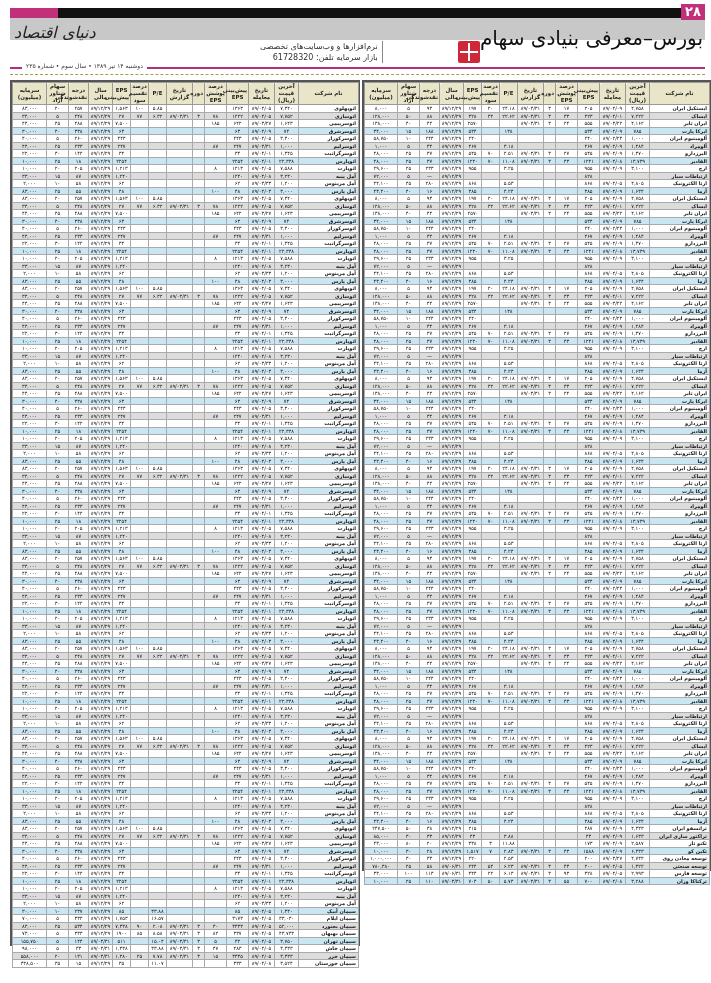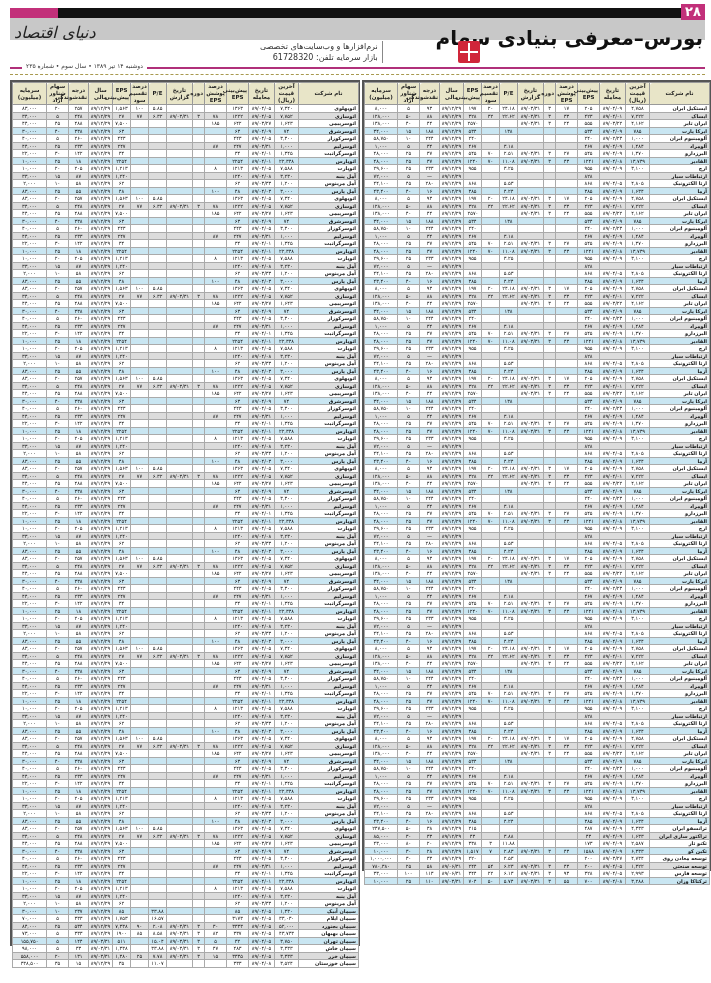--- a/index.html
+++ b/index.html
@@ -1,21 +1,21 @@
 <!DOCTYPE html>
 <html><head>
 <meta charset="utf-8">
 <style>
   * { box-sizing: border-box; margin: 0; padding: 0; }
   body { width: 711px; height: 983px; background: #fff; font-family: "DejaVu Sans", sans-serif; overflow: hidden; position: relative; }
   .topbar { position: absolute; top: 8px; left: 10px; right: 6px; height: 10px; background: #111; }
   .topbar-magenta { position: absolute; top: 8px; left: 10px; width: 48px; height: 10px; background: #c2307a; }
   .greybar { position: absolute; top: 18px; left: 10px; right: 6px; height: 22px; background: #c8c8c8; }
   .pagenum { position: absolute; top: 4px; right: 6px; width: 24px; height: 16px; background: #c2307a; color: #fff; font-size: 13px; font-weight: bold; text-align: center; line-height: 16px; direction: rtl; }
-  .section-title { position: absolute; top: 26px; right: 8px; font-size: 20px; font-weight: bold; color: #111; direction: rtl; }
+  .section-title { position: absolute; top: 26px; right: 8px; font-size: 20px; font-weight: normal; color: #111; direction: rtl; }
   .brand-left { position: absolute; top: 23px; left: 14px; font-size: 16px; color: #222; direction: rtl; font-style: italic; }
   .ad { position: absolute; top: 37px; left: 260px; width: 220px; height: 30px; display: flex; flex-direction: row-reverse; align-items: center; gap: 4px; justify-content: space-between; }
   .ad-logo { width: 22px; height: 22px; background: #d0263a; border-radius: 2px; position: relative; }
   .ad-logo::before, .ad-logo::after { content: ""; position: absolute; background: #fff; }
   .ad-logo::before { left: 10px; top: 2px; width: 2px; height: 18px; }
   .ad-logo::after { top: 10px; left: 2px; width: 18px; height: 2px; }
   .ad-text { direction: rtl; font-size: 8px; line-height: 11px; color: #333; text-align: right; border-right: 1px solid #888; padding-right: 4px; }
   .issue-line { position: absolute; top: 67px; left: 10px; right: 6px; height: 2px; background: #b0307a; }
   .issue-text { position: absolute; top: 62px; left: 22px; background: #fff; padding: 0 4px; font-size: 6px; color: #333; direction: rtl; }
   .dash-line { position: absolute; top: 74px; left: 10px; right: 6px; border-top: 1px dashed #a89a50; }

